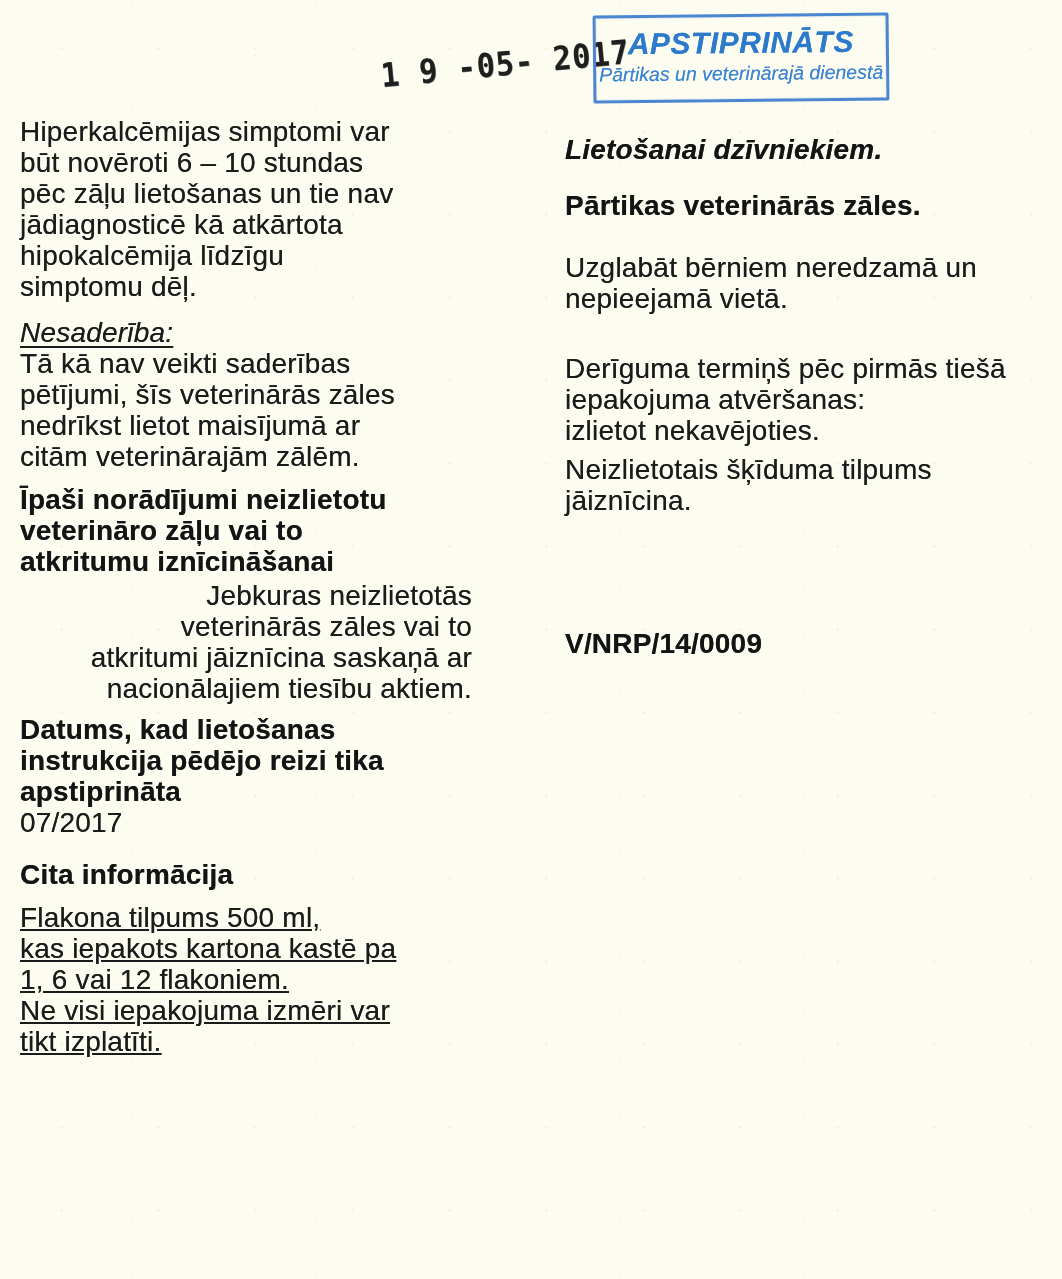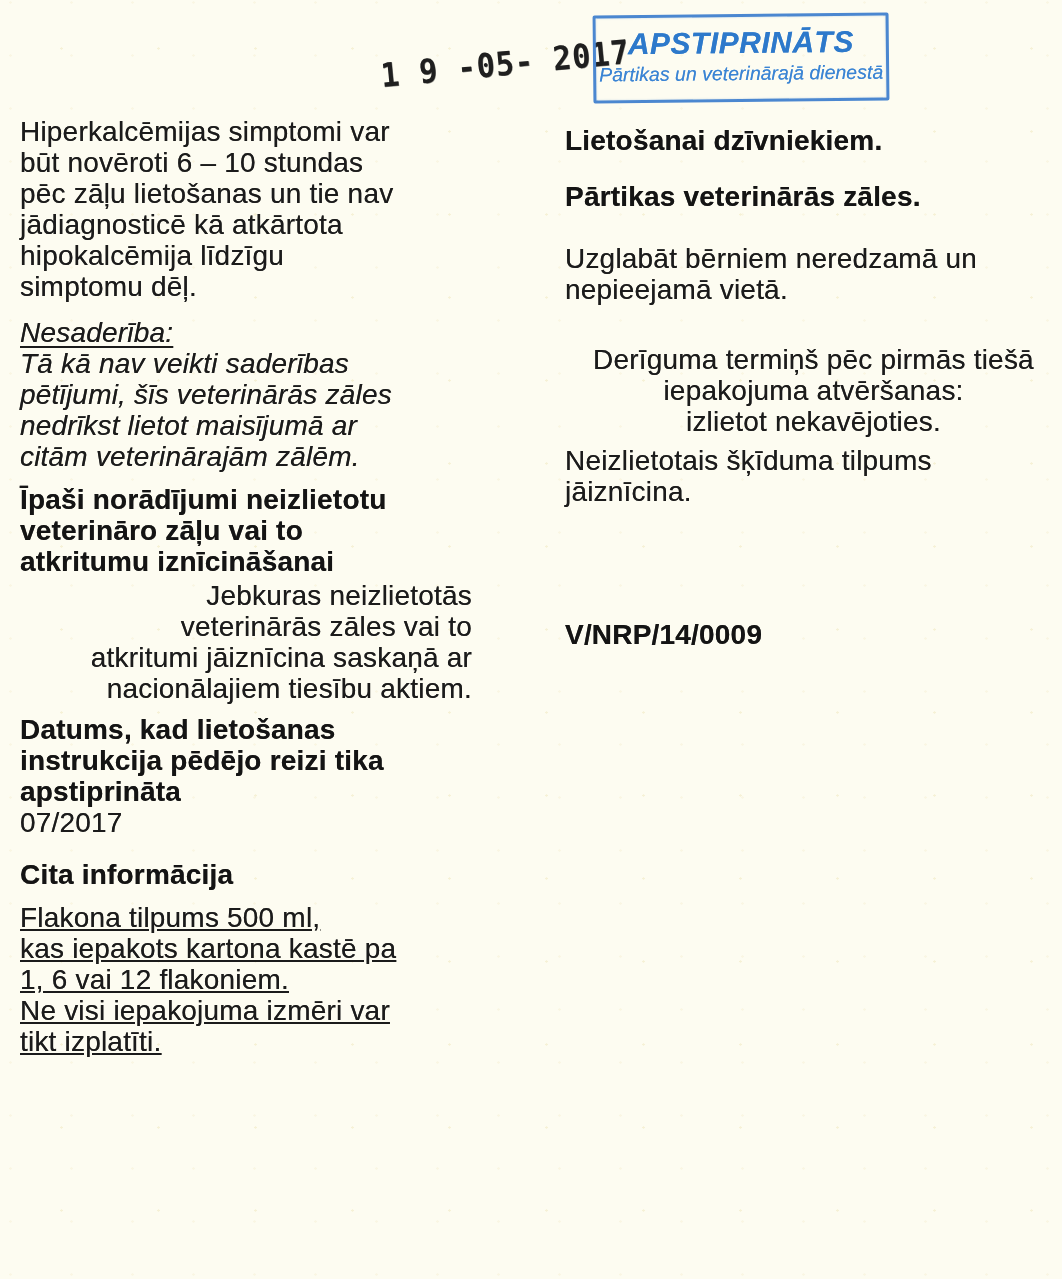--- a/index.html
+++ b/index.html
@@ -78,21 +78,21 @@
 </div>
 
 <div id="left-column" class="col">
     <p class="regular" style="margin-top: 0px;">Hiperkalcēmijas simptomi var
 būt novēroti 6 – 10 stundas
 pēc zāļu lietošanas un tie nav
 jādiagnosticē kā atkārtota
 hipokalcēmija līdzīgu
 simptomu dēļ.</p>
     <p class="underline" style="margin-top: 15px;">Nesaderība:</p>
-    <p class="regular" style="margin-top: 0px; font-style: italic;">Tā kā nav veikti saderības
+    <p class="regular" style="margin-top: 0px;">Tā kā nav veikti saderības
 pētījumi, šīs veterinārās zāles
 nedrīkst lietot maisījumā ar
 citām veterinārajām zālēm.</p>
     <p class="bold" style="margin-top: 12px;">Īpaši norādījumi neizlietotu
 veterināro zāļu vai to
 atkritumu iznīcināšanai</p>
     <p class="regular" style="margin-top: 3px; text-align: right;">Jebkuras neizlietotās
 veterinārās zāles vai to
 atkritumi jāiznīcina saskaņā ar
 nacionālajiem tiesību aktiem.</p>
@@ -102,23 +102,23 @@
     <p class="regular" style="margin-top: 0px;">07/2017</p>
     <p class="bold" style="margin-top: 21px;">Cita informācija</p>
     <p class="regular" style="margin-top: 12px; text-decoration: underline;">Flakona tilpums 500 ml,
 kas iepakots kartona kastē pa
 1, 6 vai 12 flakoniem.
 Ne visi iepakojuma izmēri var
 tikt izplatīti.</p>
   </div>
 
 <div id="right-column" class="col">
-    <p class="bold" style="margin-top: 3px;">Lietošanai dzīvniekiem.</p>
+    <p class="bold" style="margin-top: 12px; font-style: italic;">Lietošanai dzīvniekiem.</p>
     <p class="bold" style="margin-top: 25px;">Pārtikas veterinārās zāles.</p>
     <p class="regular" style="margin-top: 31px;">Uzglabāt bērniem neredzamā un
 nepieejamā vietā.</p>
-    <p class="regular" style="margin-top: 39px; text-align: center;">Derīguma termiņš pēc pirmās tiešā
+    <p class="regular" style="margin-top: 39px;">Derīguma termiņš pēc pirmās tiešā
 iepakojuma atvēršanas:
 izlietot nekavējoties.</p>
     <p class="regular" style="margin-top: 8px;">Neizlietotais šķīduma tilpums
 jāiznīcina.</p>
     <p class="bold" style="margin-top: 112px;">V/NRP/14/0009</p>
   </div>
 
 </body></html>

